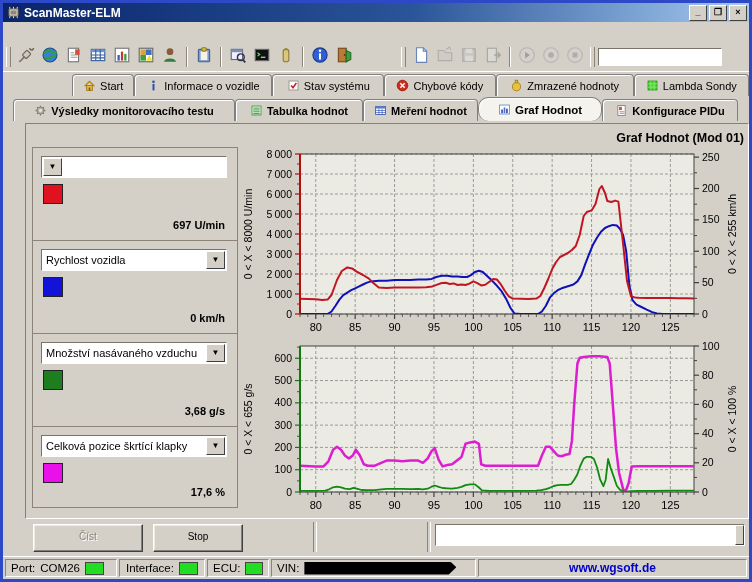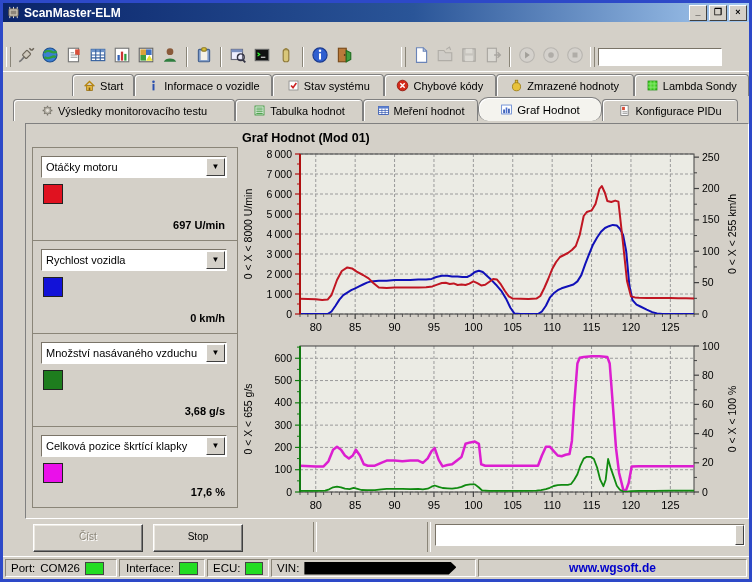--- a/index.html
+++ b/index.html
@@ -35,21 +35,21 @@
   .tabs{position:absolute;left:0;top:69px;right:0;height:50px;}
   .tabrow{position:absolute;left:0;right:0;height:24px;display:flex;align-items:flex-end;}
   .tab{box-sizing:border-box;height:22px;display:flex;align-items:center;justify-content:center;
     gap:4px;font-size:11px;background:#d4d0c8;border:1px solid #808080;border-bottom:none;
     border-radius:4px 4px 0 0;box-shadow:inset 1px 1px 0 #fff;white-space:nowrap;}
   .tab svg{width:13px;height:13px;}
   .tab.active{background:#f4f3ee;height:24px;font-size:11.5px;}
   
   .main-panel{position:absolute;left:22px;top:120px;width:722px;height:394px;
     background:#d4d0c8;border:1px solid;border-color:#808080 #fff #fff #808080;}
-  .panel-title{position:absolute;left:216px;top:7px;width:502px;text-align:left;
+  .panel-title{position:absolute;left:216px;top:7px;width:502px;text-align:right;
     font-weight:bold;font-size:12.5px;}
   .param-col{position:absolute;left:6px;top:24px;width:206px;}
   .param-box{position:relative;box-sizing:border-box;width:206px;border:1px solid #8a8578;
     margin-top:-1px;background:#d4d0c8;}
   .combo{position:absolute;left:8px;top:8px;right:10px;height:20px;background:#fff;
     border:1px solid;border-color:#7a7468 #fff #fff #7a7468;display:flex;align-items:center;}
   .combo .ctext{flex:1;font-size:11px;padding-left:4px;white-space:nowrap;overflow:hidden;}
   .combo .carrow{width:17px;height:16px;margin:1px;background:#d4d0c8;border:1px solid;
     border-color:#fff #404040 #404040 #fff;font-size:8px;line-height:15px;text-align:center;}
   .swatch{position:absolute;left:10px;top:36px;width:18px;height:18px;border:1px solid #222;}
@@ -292,21 +292,21 @@
         <div class="tab" style="width: 122px;">
           <span style="display: inline-flex;">
             <svg viewBox="0 0 16 16">
               <rect x="2.5" y="2.5" width="11" height="11" fill="#4ad42a" stroke="#1f8f10"></rect>
               <path d="M2.5 6h11M2.5 10h11M6 2.5v11M10 2.5v11" stroke="#8fe87a"></path>
             </svg>
           </span>
           <span>Lambda Sondy</span>
         </div>
       </div>
-    <div class="tabrow" id="tabrow2" style="top: 25px; padding-left: 10px;">
+    <div class="tabrow" id="tabrow2" style="top: 25px; padding-left: 10px; font-weight: bold;">
         <div class="tab" style="width: 222px;">
           <span style="display: inline-flex;">
             <svg viewBox="0 0 16 16">
               <path d="M8 2v2.2M8 11.8V14M2 8h2.2M11.8 8H14M3.8 3.8l1.6 1.6M10.6 10.6l1.6 1.6M12.2 3.8l-1.6 1.6M5.4 10.6l-1.6 1.6" stroke="#7a766c" stroke-width="1.6"></path>
               <circle cx="8" cy="8" r="4.2" fill="#b8b4aa" stroke="#7a766c"></circle>
               <circle cx="8" cy="8" r="1.8" fill="#e8e4dc"></circle>
             </svg>
           </span>
           <span>Výsledky monitorovacího testu</span>
         </div>
@@ -351,21 +351,20 @@
           <span>Konfigurace PIDu</span>
         </div>
       </div>
   </div>
 
   <div class="main-panel">
     <div class="panel-title">Graf Hodnot (Mod 01)</div>
     <div class="param-col" id="paramcol">
         <div class="param-box" style="height: 94px;">
           <div class="combo">
-            <span class="ctext">Otáčky motoru</span>
             <span class="carrow">▼</span>
           </div>
           <div class="swatch" style="background: rgb(224, 18, 32);"></div>
           <div class="param-value">697 U/min</div>
         </div>
         <div class="param-box" style="height: 94px;">
           <div class="combo">
             <span class="ctext">Rychlost vozidla</span>
             <span class="carrow">▼</span>
           </div>

